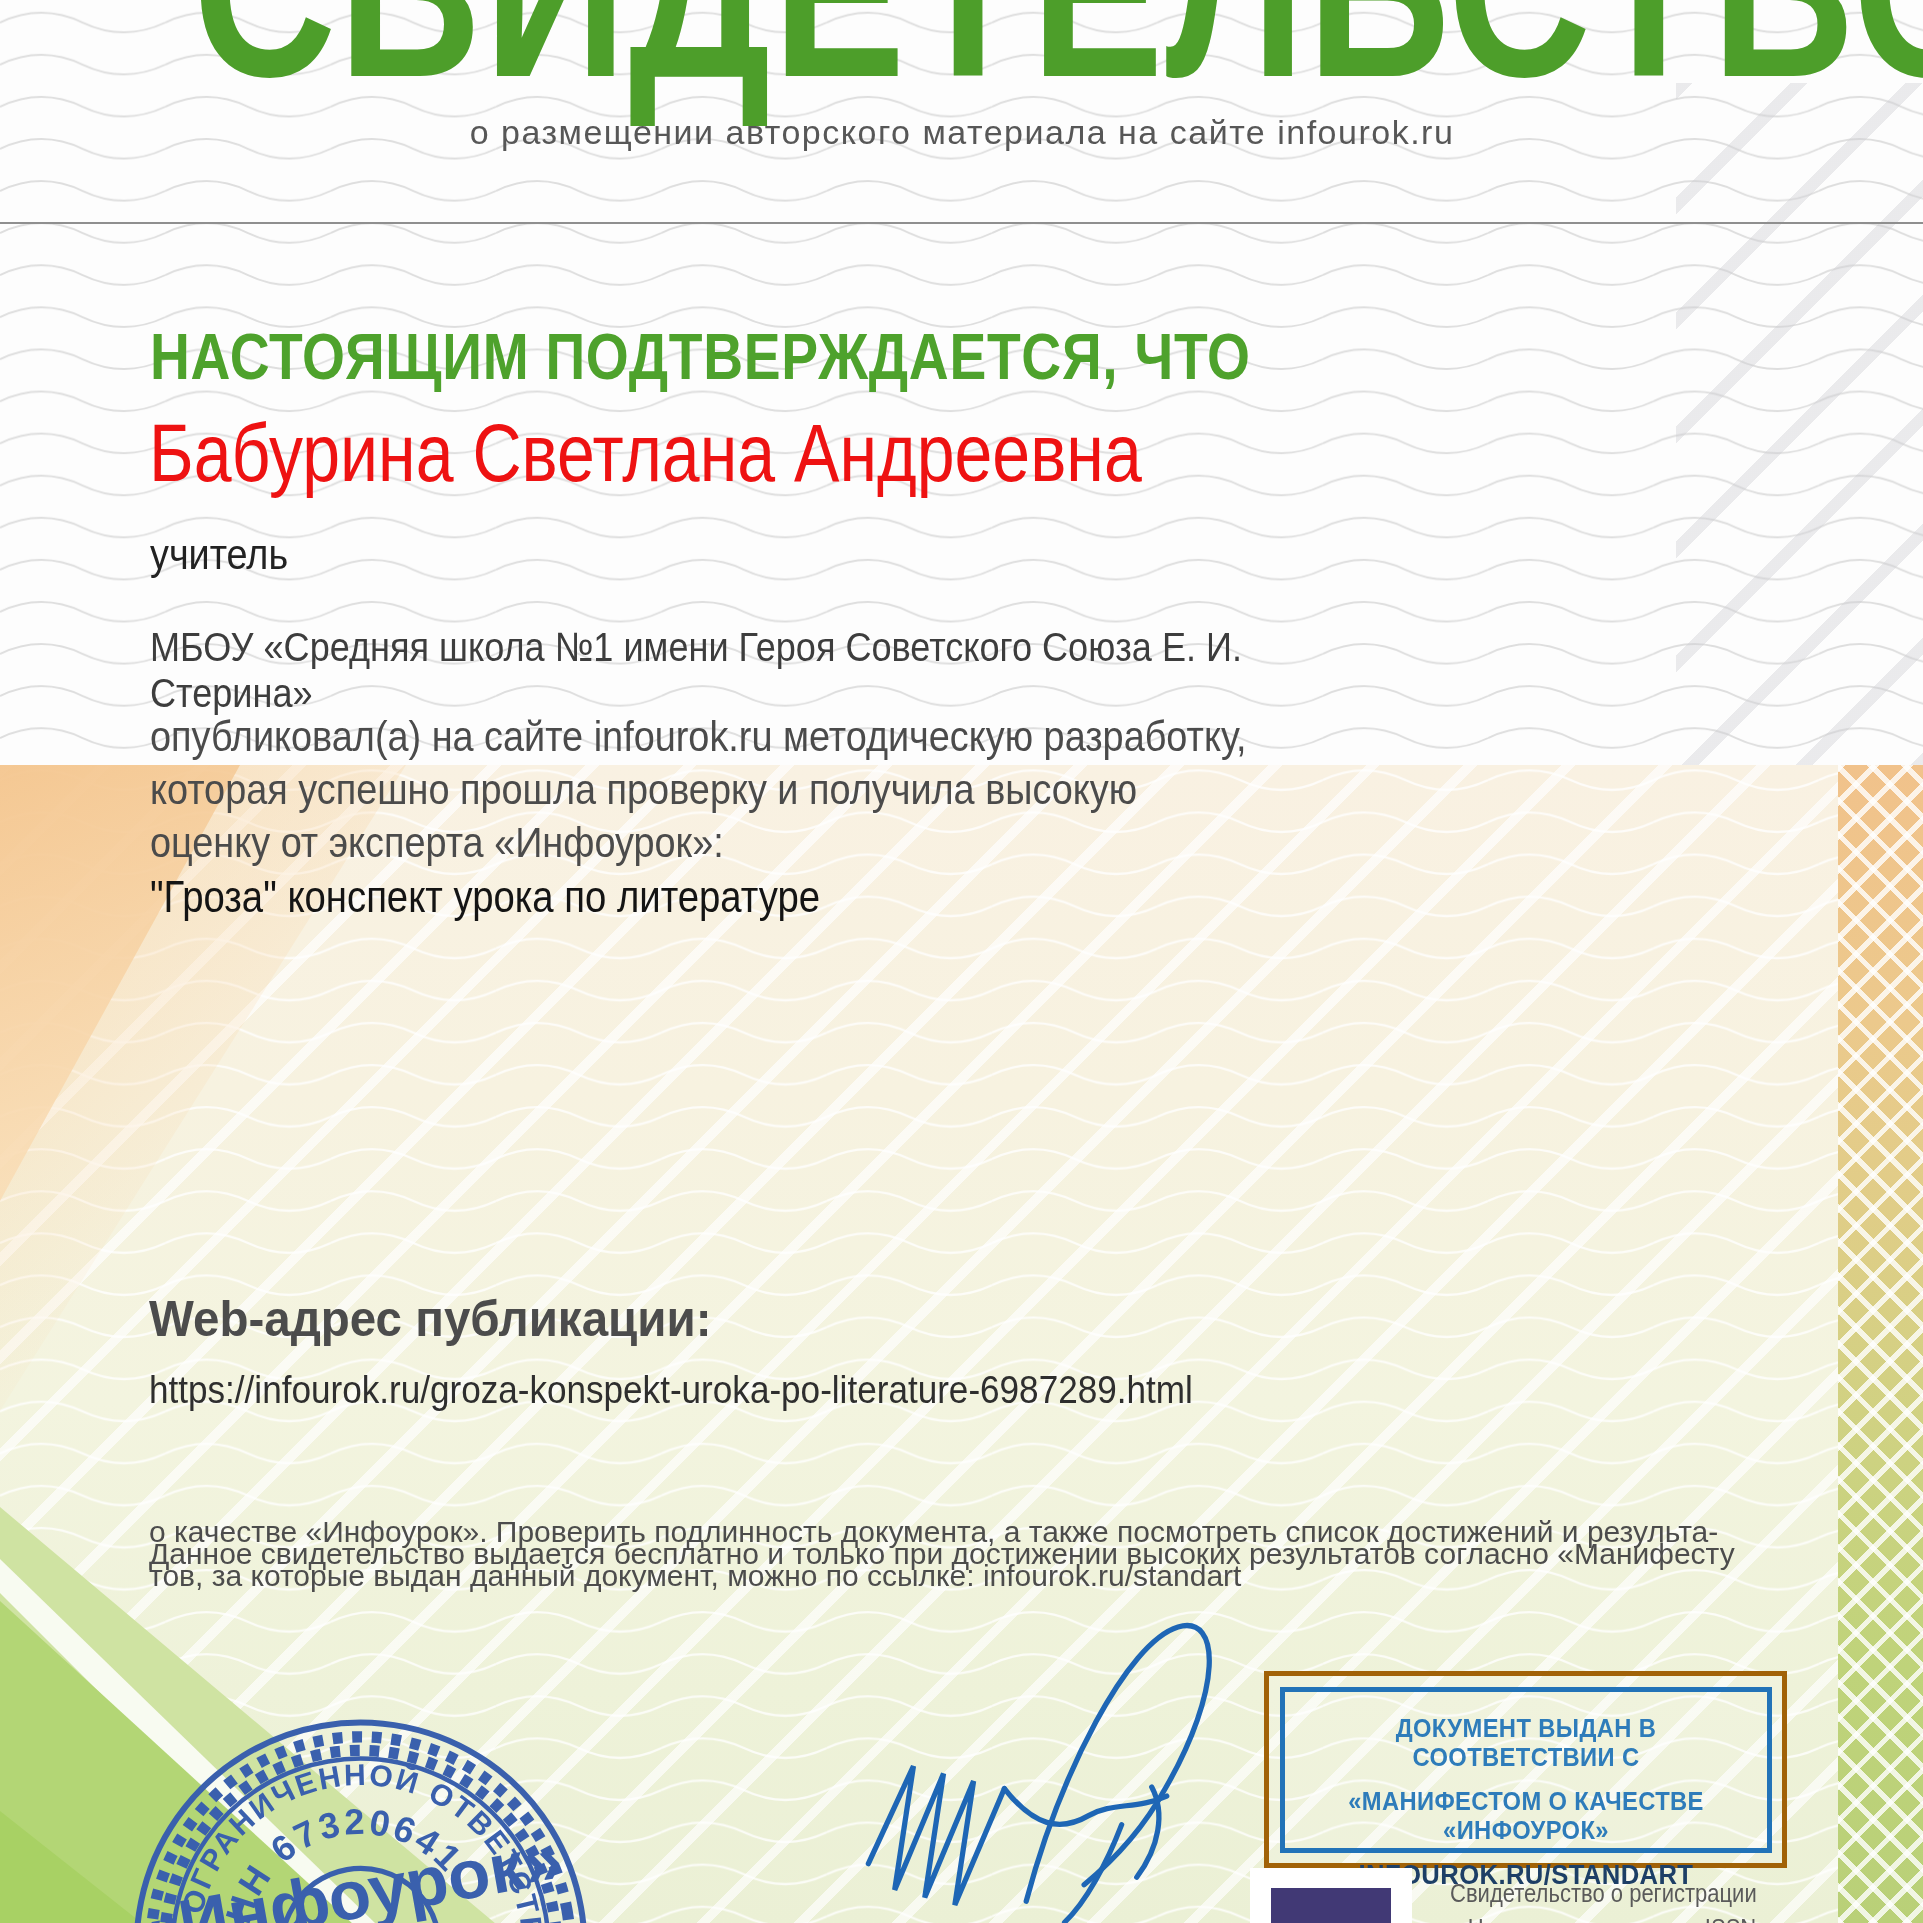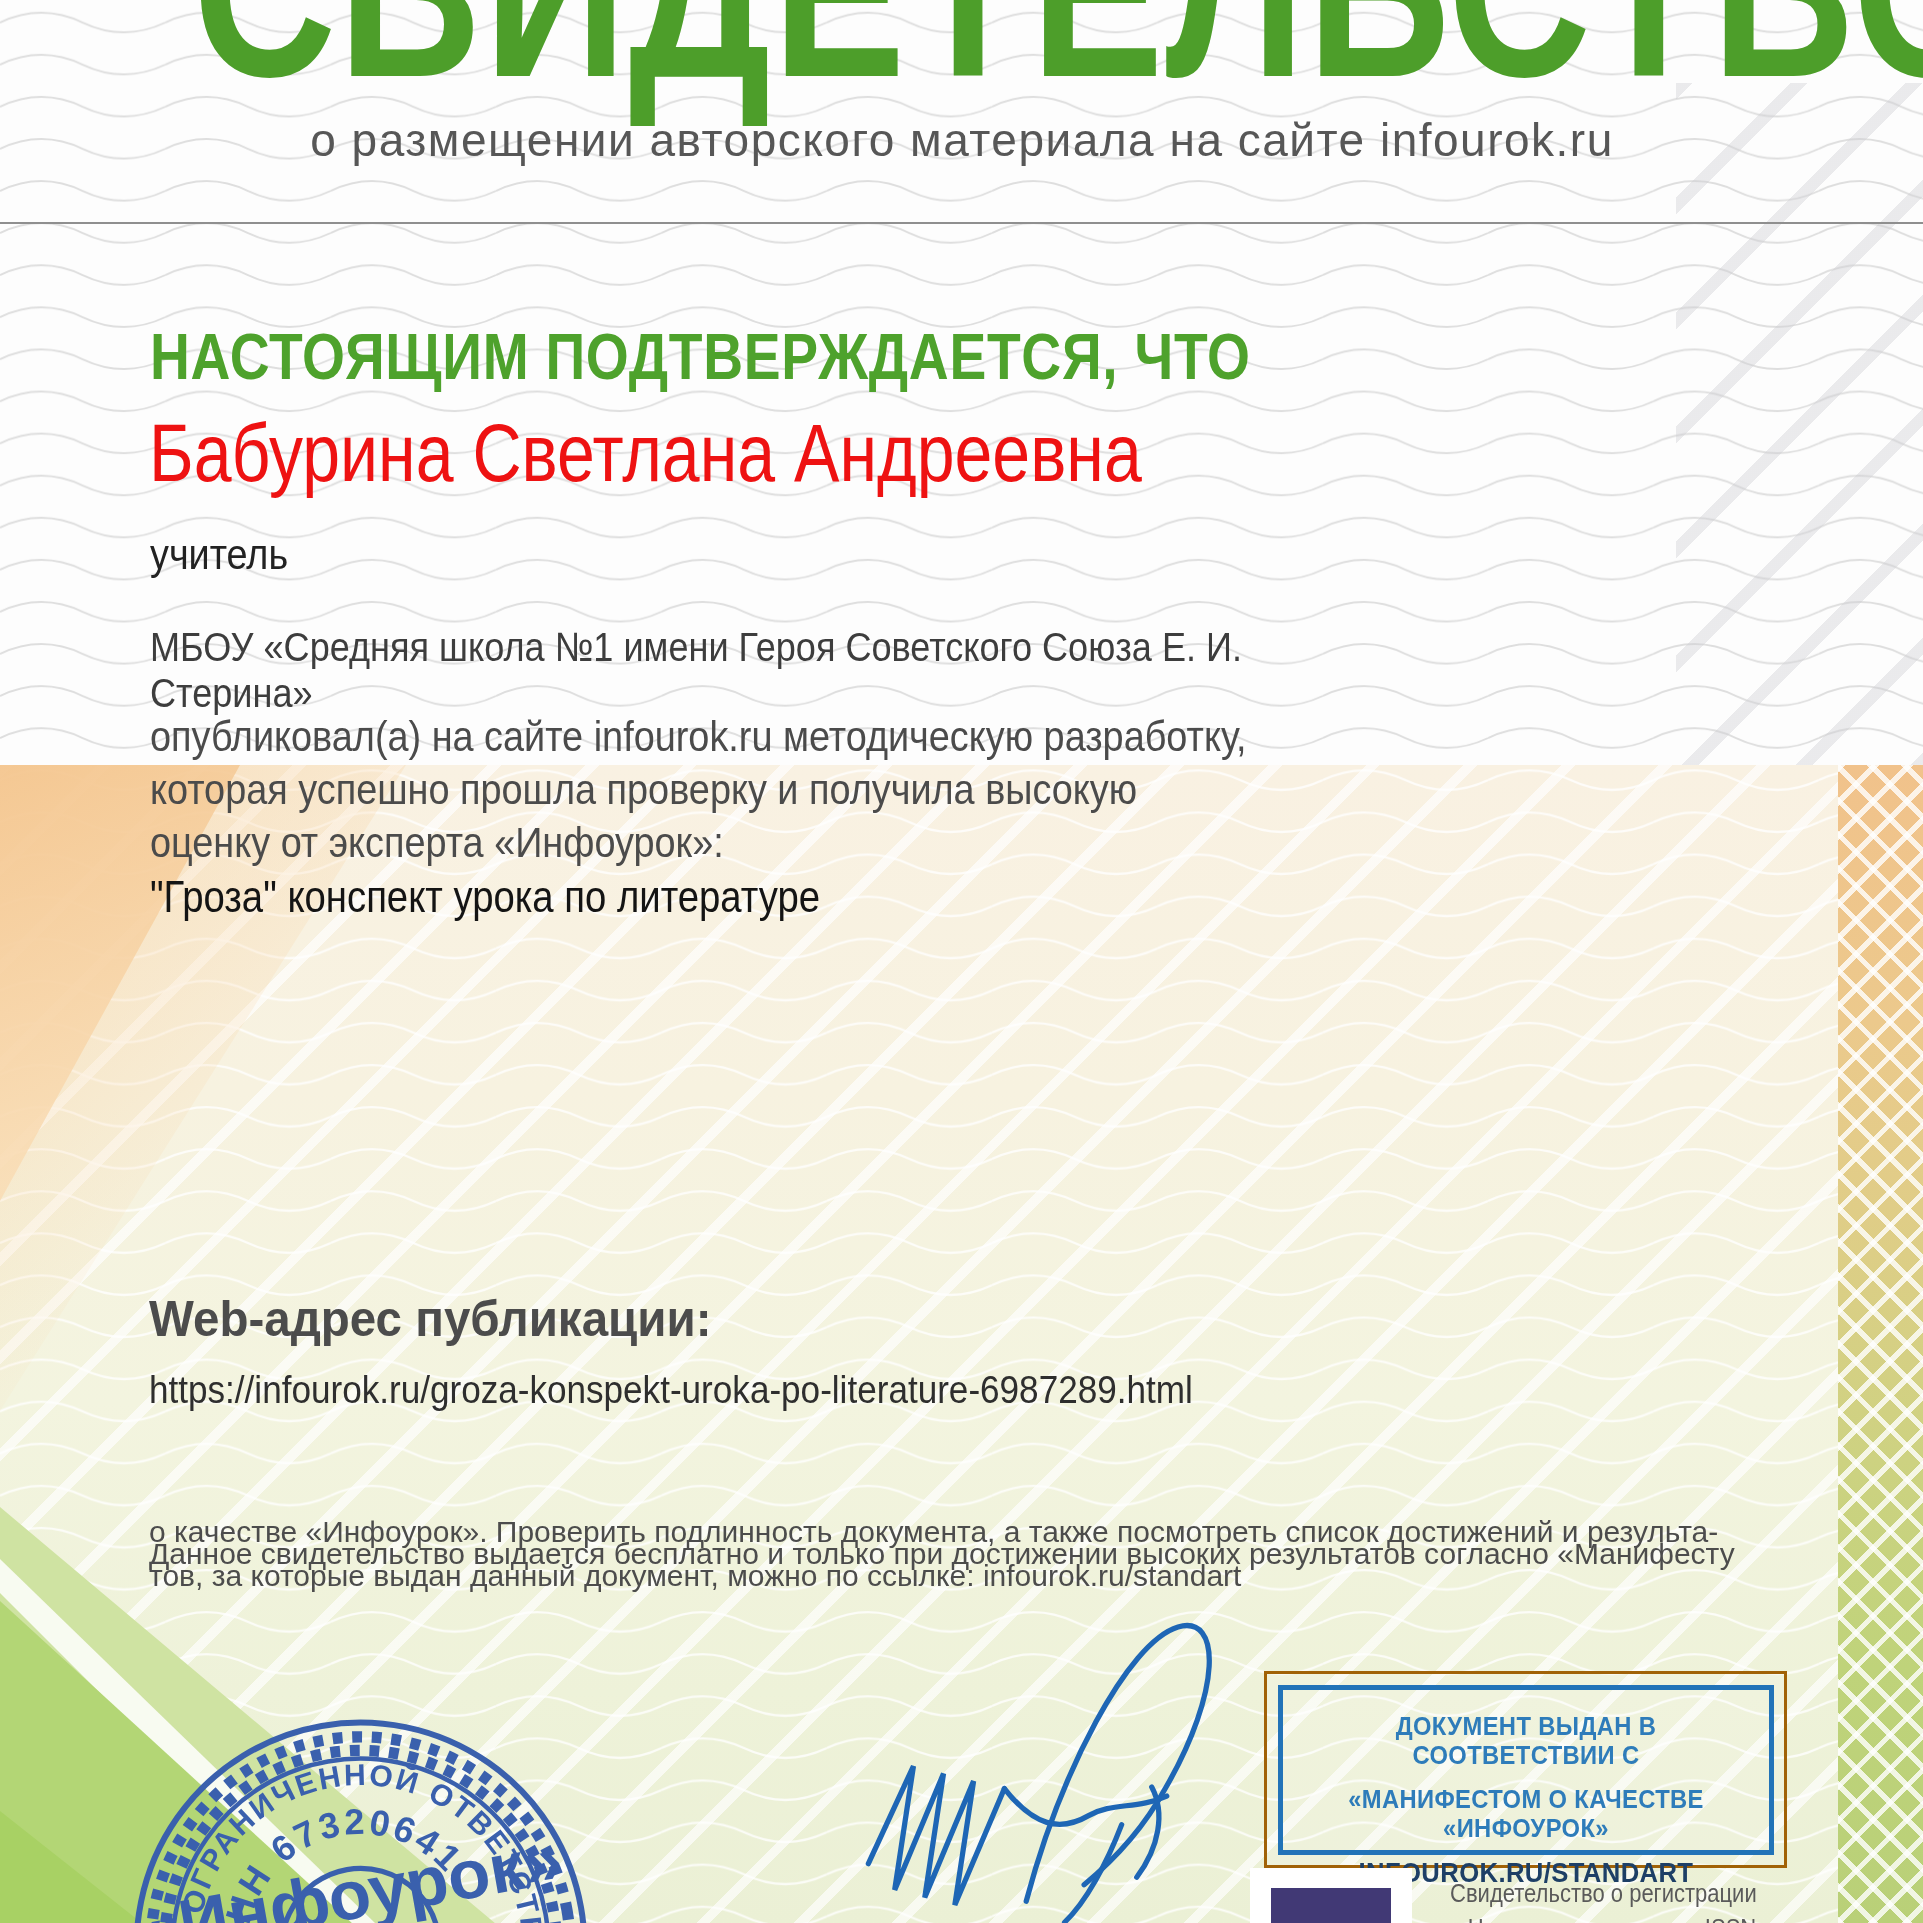--- a/index.html
+++ b/index.html
@@ -33,37 +33,37 @@
   .wg2{position:absolute;left:0;top:0;width:496px;height:436px;background:#b3d675;
     clip-path:polygon(0 113px,353px 436px,0 436px);}
   .wg3{position:absolute;left:0;top:0;width:496px;height:436px;background:#a8d164;
     clip-path:polygon(0 323px,143px 436px,0 436px);}
   .rule{position:absolute;left:0;top:222px;width:1924px;height:2.3px;background:#8f8f8f;z-index:4;}
 
   
   .txt{position:absolute;z-index:5;white-space:nowrap;}
   .big-title{left:0;top:-134px;width:1924px;text-align:center;font-size:249px;font-weight:700;
     color:#4d9e2a;line-height:1;letter-spacing:2.3px;transform:scaleX(.8);transform-origin:center top;}
-  .subtitle{left:0;top:113px;width:1924px;text-align:center;font-size:46px;color:#575757;letter-spacing:1.5px;}
+  .subtitle{left:0;top:113px;width:1924px;text-align:center;font-size:34px;color:#575757;letter-spacing:1.5px;}
   .confirm{left:150px;top:319px;font-size:65px;font-weight:700;color:#4ea22c;transform:scaleX(.85);transform-origin:left top;letter-spacing:0.8px;}
   .name{left:149px;top:407px;font-size:81px;color:#ee1212;transform:scaleX(.84);transform-origin:left top;}
   .role{left:150px;top:531px;font-size:42px;color:#222;transform:scaleX(.9);transform-origin:left top;}
   .org{left:150px;font-size:41px;color:#3d3d3d;transform:scaleX(.88);transform-origin:left top;}
   .org.l0{top:624px;} .org.l1{top:670px;}
   .pub{left:150px;font-size:43px;color:#4b4b4b;transform:scaleX(.88);transform-origin:left top;}
   .pub.l0{top:712px;} .pub.l1{top:765px;} .pub.l2{top:818px;}
   .work{left:150px;top:872px;font-size:44px;color:#141414;transform:scaleX(.87);transform-origin:left top;}
   .webh{left:149px;top:1290px;font-size:50px;font-weight:700;color:#4c4c4c;transform:scaleX(.95);transform-origin:left top;}
   .url{left:149px;top:1368px;font-size:39px;color:#2e2e2e;transform:scaleX(.9);transform-origin:left top;}
   .fp{left:149px;font-size:30px;color:#4c4c4c;}
   .fp.l0{top:1537px;} .fp.l1{top:1515px;} .fp.l2{top:1559px;}
 
   
   .infobox{position:absolute;left:1264px;top:1671px;width:523px;height:197px;z-index:6;
-    border:3px solid #a16207;box-sizing:border-box;background:rgba(255,255,255,.12);}
+    border:5px solid #a16207;box-sizing:border-box;background:rgba(255,255,255,.12);}
   .infobox-inner{position:absolute;left:10.5px;top:10.5px;right:10.5px;bottom:10.5px;border:5.3px solid #2273b8;
     box-sizing:border-box;text-align:center;}
   .ib-line{font-size:25px;color:#2e7cba;font-weight:700;letter-spacing:0.4px;transform:scaleX(.95);transform-origin:center top;}
   .ib-line.f{margin-top:22.5px;}
   .ib-line+.ib-line{margin-top:15px;}
   .ib-line.strong{font-size:27px;color:#1d3f66;}
 
   
   .issn-pad{position:absolute;left:1250px;top:1868px;width:162px;height:150px;background:#fff;z-index:6;}
   .issn-sq{position:absolute;left:1271px;top:1888px;width:120px;height:120px;background:#413975;z-index:7;}

